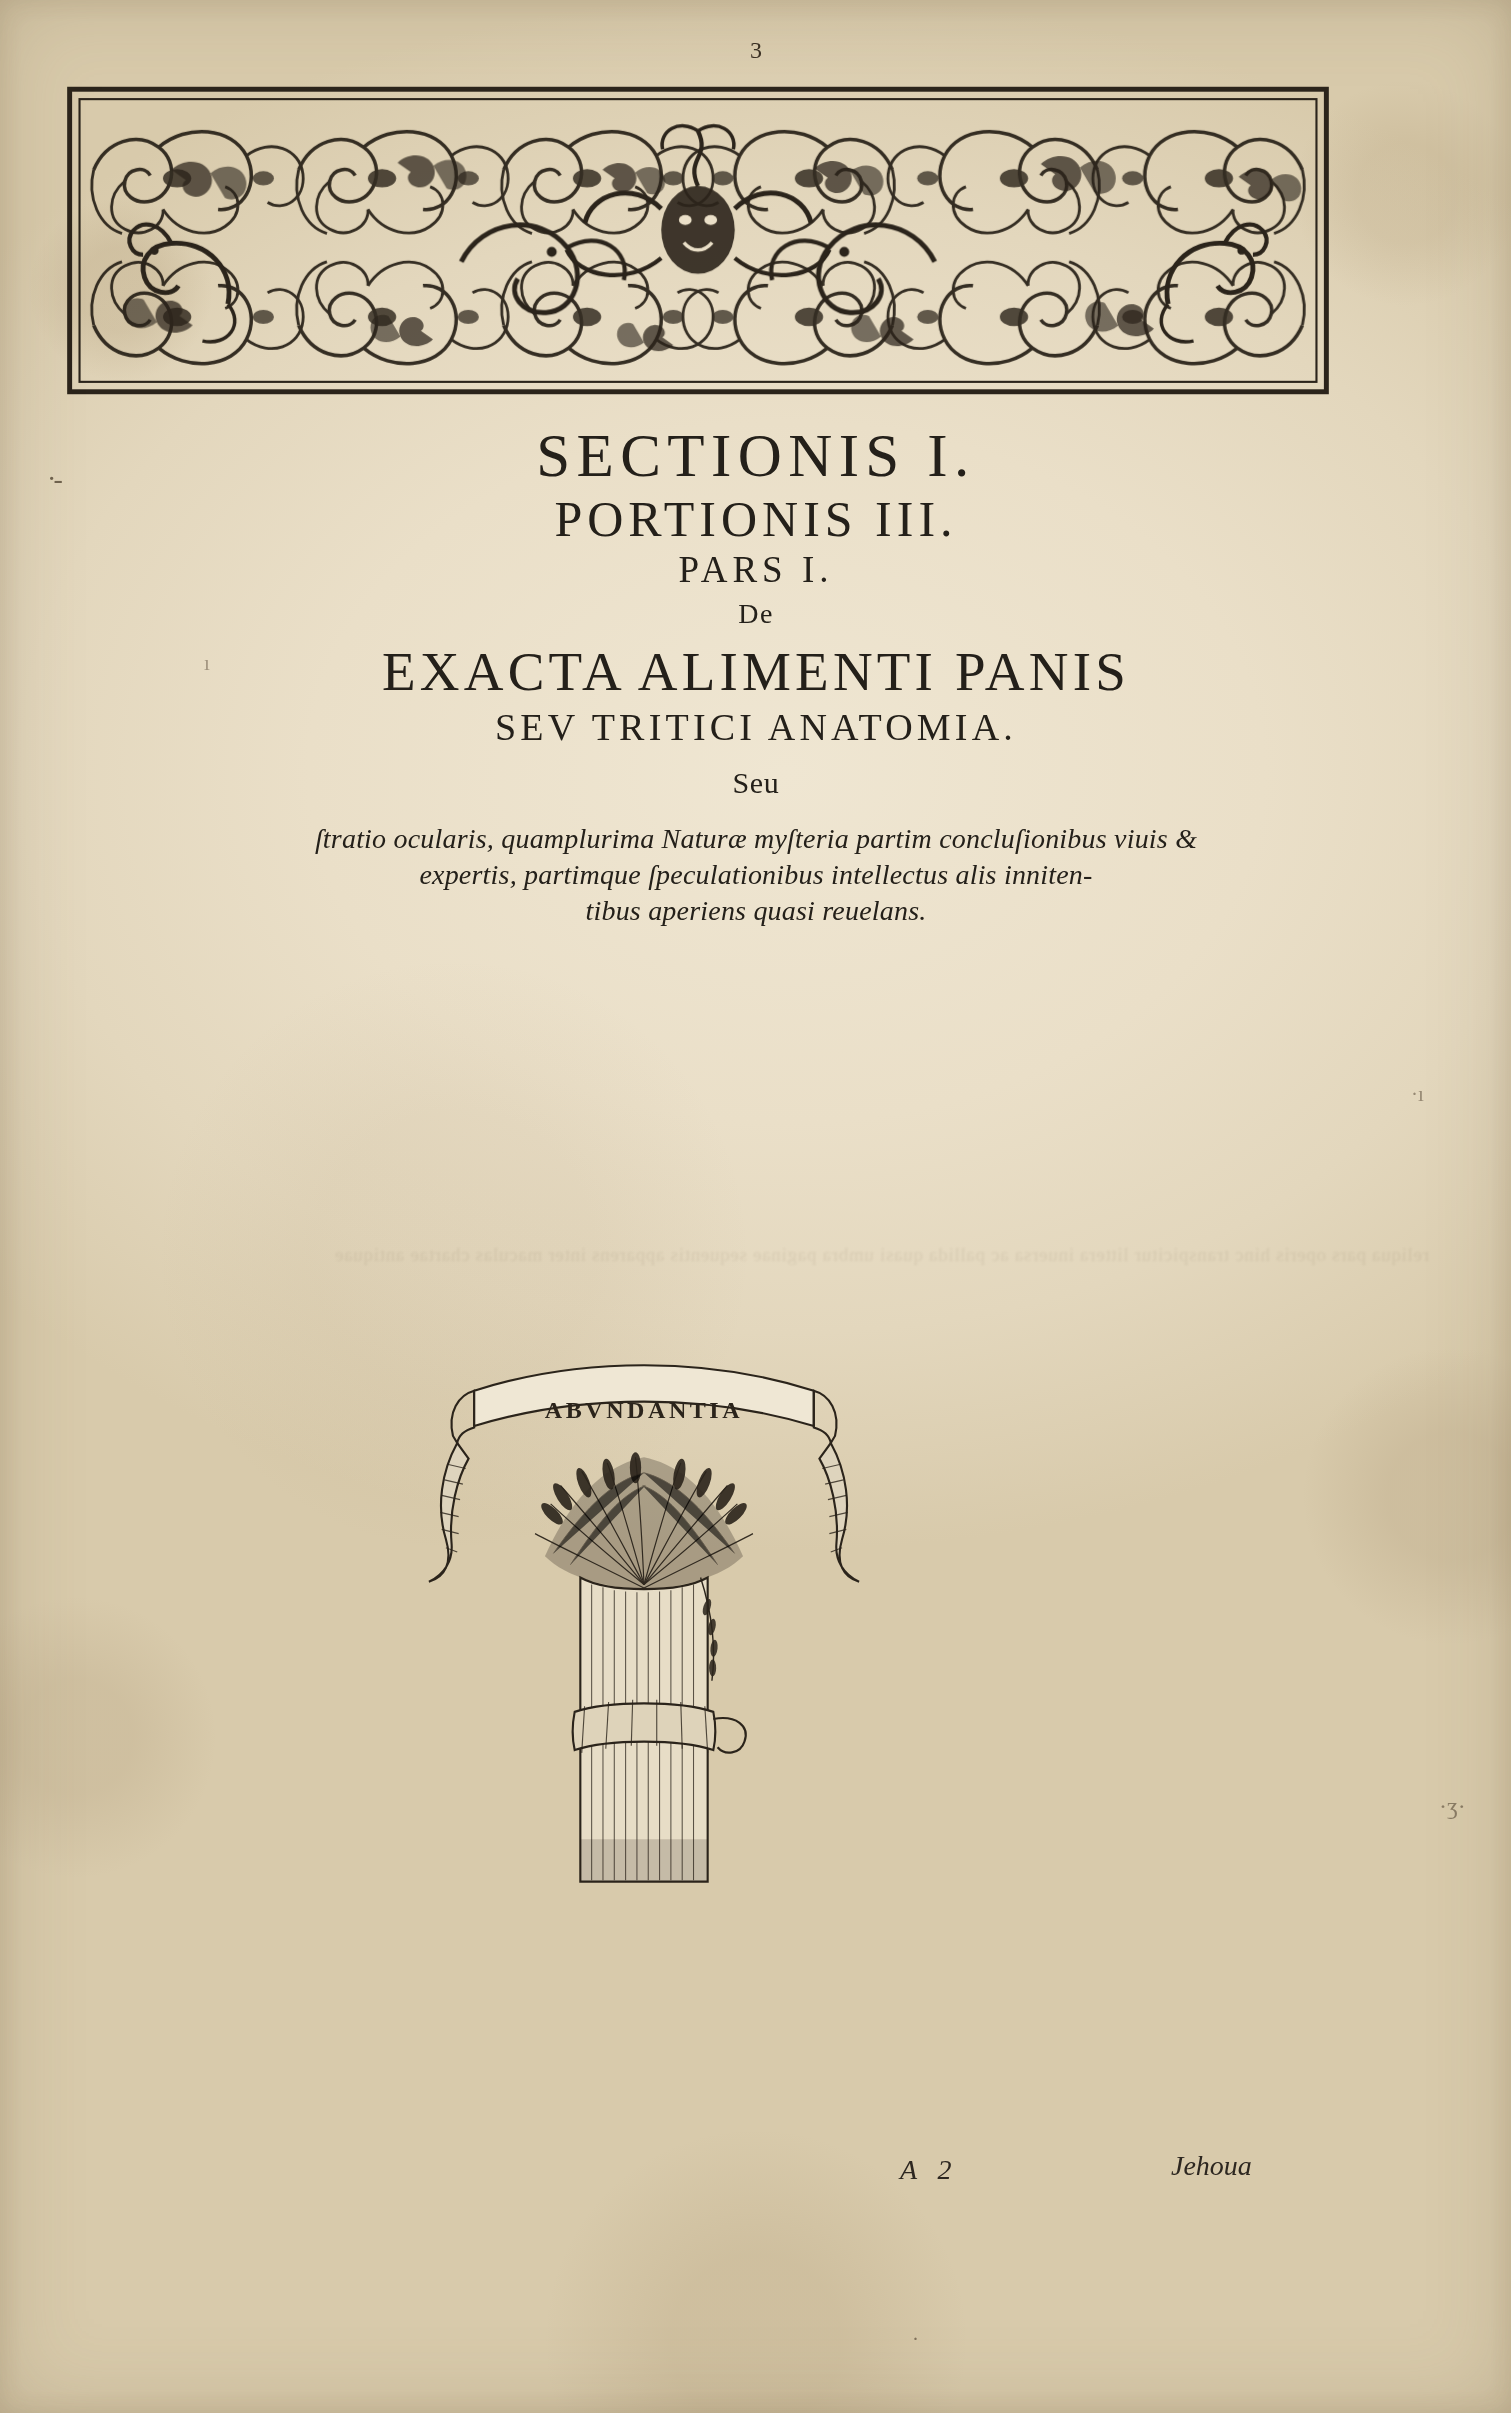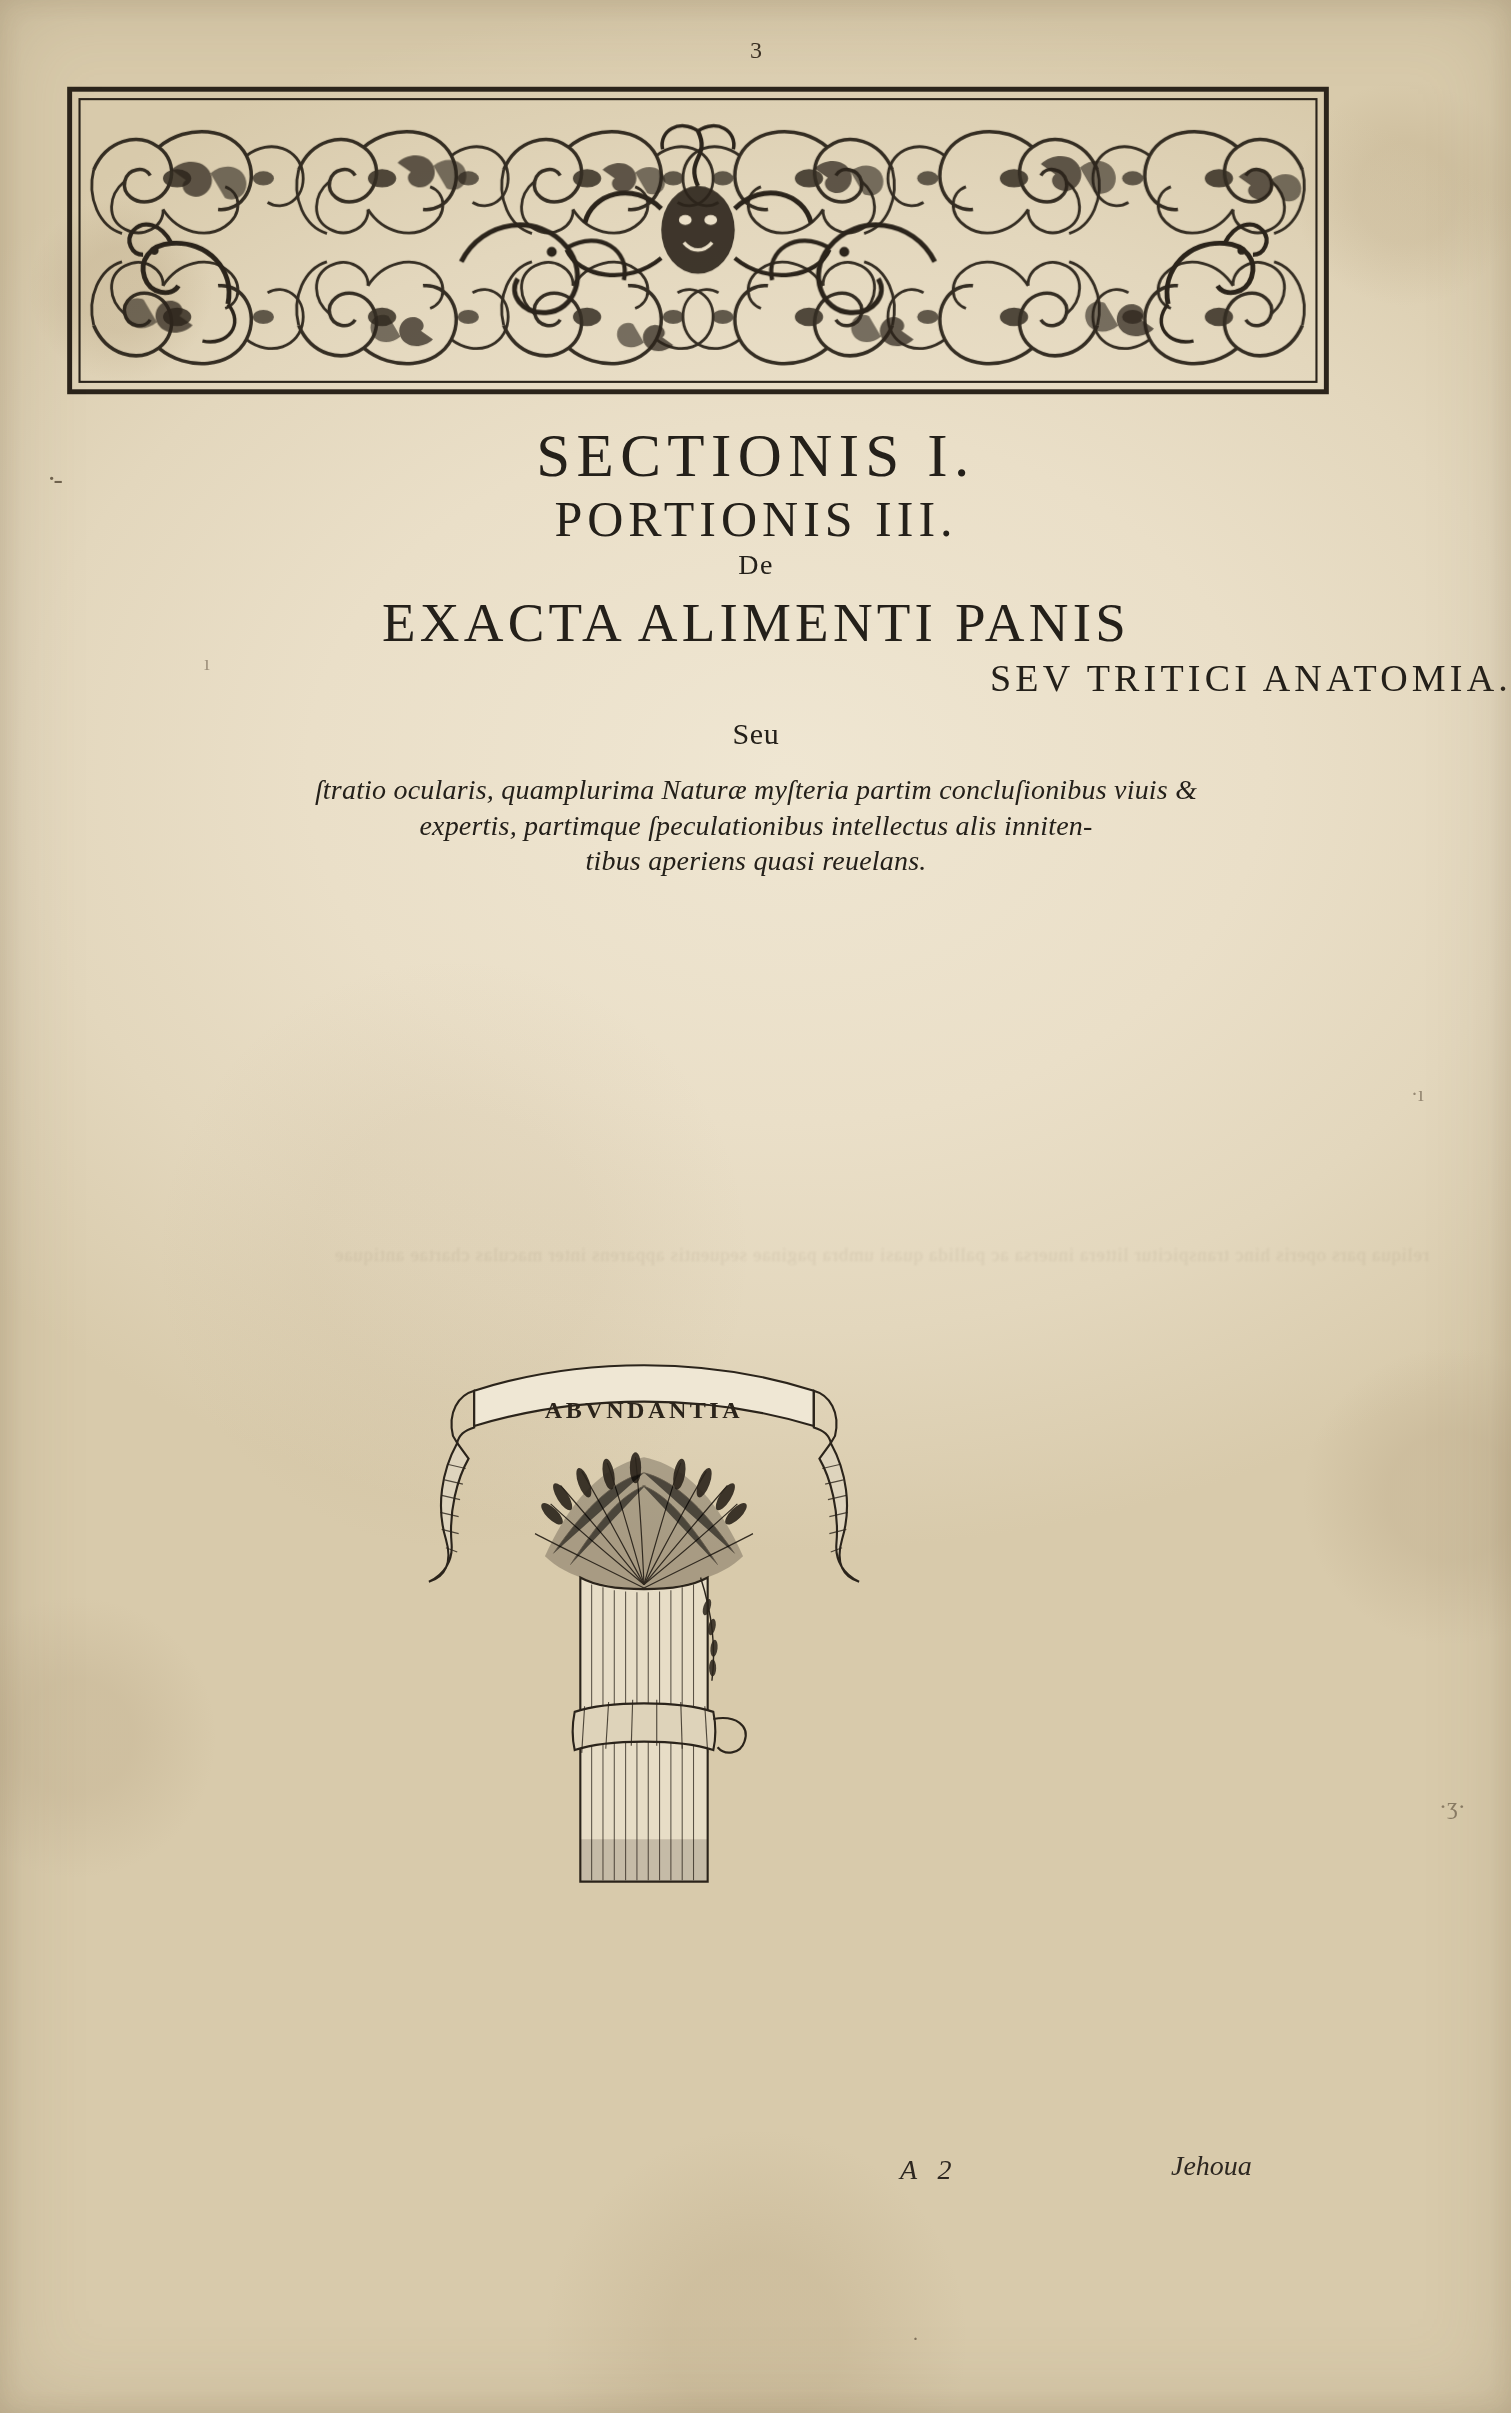--- a/index.html
+++ b/index.html
@@ -131,21 +131,20 @@
   }
   .t-exacta {
     font-size: 55px;
     letter-spacing: 4.2px;
     margin-bottom: 5.7px;
   }
   .t-seu-tritici {
     font-size: 38px;
     letter-spacing: 4.2px;
     margin-bottom: 20px;
-    text-align: right;
   }
   .t-seu {
     font-size: 30px;
     letter-spacing: 0.7px;
     margin-bottom: 22px;
   }
   .t-clavis {
     font-size: 32px;
     font-style: italic;
     letter-spacing: 2.8px;
@@ -350,20 +349,21 @@
   </div>
 
   <div class="mark mark-left-dot">·-</div>
   <div class="mark mark-mid">ı</div>
   <div class="mark mark-right-1">·ı</div>
   <div class="mark mark-right-2">·ʒ·</div>
 
   <div class="title-block">
     <div class="t-line t-sectionis">SECTIONIS I.</div>
     <div class="t-line t-portionis">PORTIONIS III.</div>
+    <div class="t-line t-pars">PARS I.</div>
     <div class="t-line t-de">De</div>
     <div class="t-line t-exacta">EXACTA ALIMENTI PANIS</div>
     <div class="t-line t-seu-tritici">SEV TRITICI ANATOMIA.</div>
     <div class="t-line t-seu">Seu</div>
     <div class="t-line t-body">ſtratio ocularis, quamplurima Naturæ myſteria partim concluſionibus viuis &amp;</div>
     <div class="t-line t-body">expertis, partimque ſpeculationibus intellectus alis inniten-</div>
     <div class="t-line t-body">tibus aperiens quasi reuelans.</div>
   </div>
 
   <div class="device">

